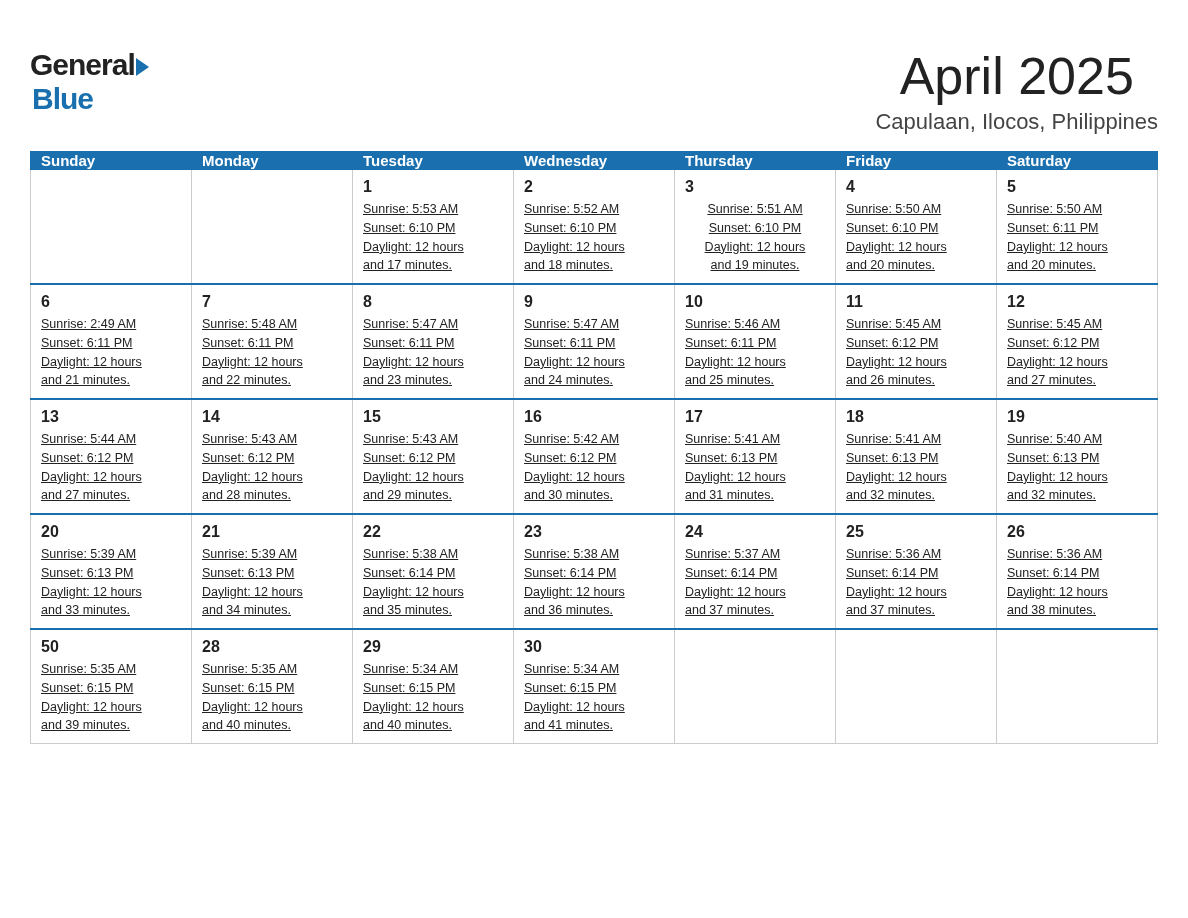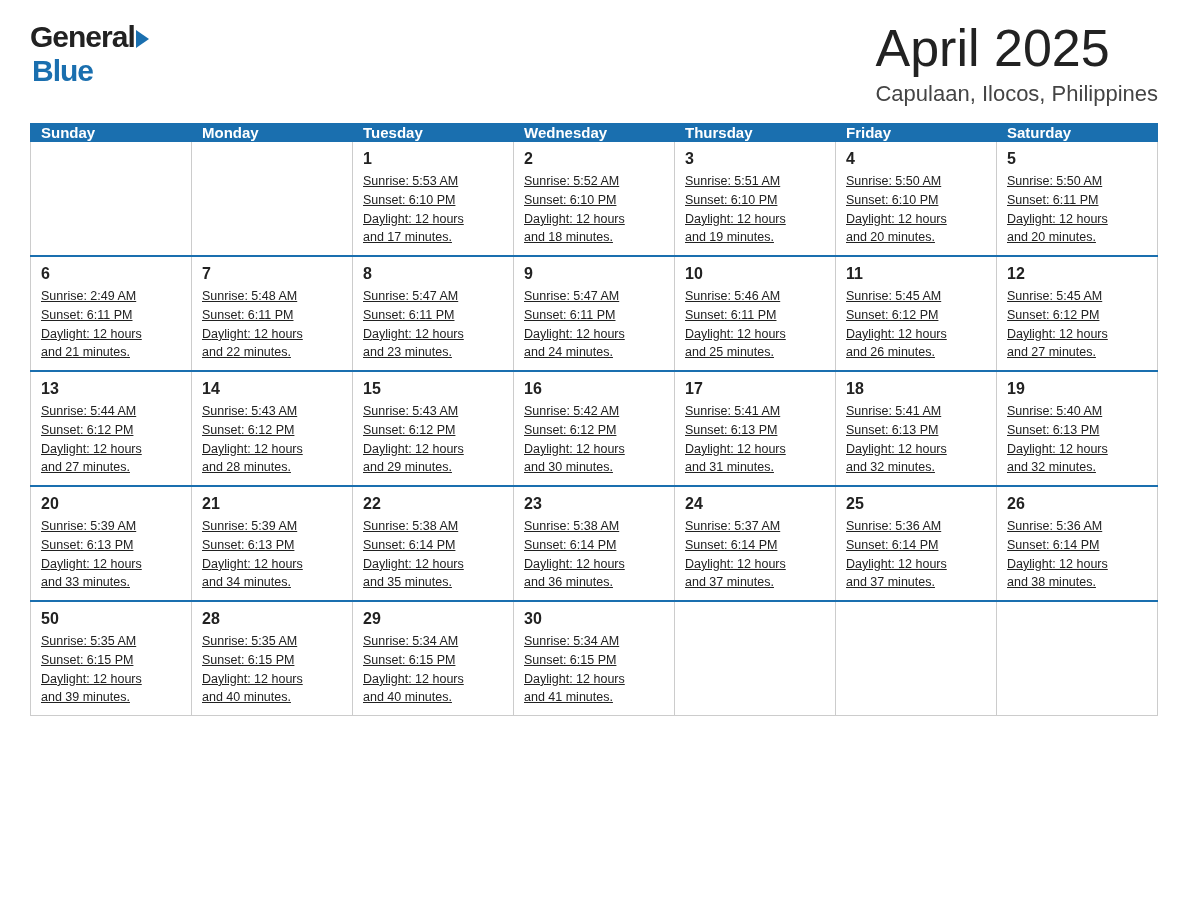--- a/index.html
+++ b/index.html
@@ -9,28 +9,29 @@
       color: #222;
       width: 1188px;
       min-height: 918px;
       padding: 20px 30px;
     }
     .header {
       display: flex;
       justify-content: space-between;
       align-items: flex-start;
       margin-bottom: 16px;
+      margin-top: 28px;
     }
     .logo {
       display: flex;
       flex-direction: column;
       align-items: flex-start;
     }
     .title-section {
-      text-align: left;
+      text-align: center;
     }
     .title-month {
       font-size: 52px;
       font-weight: normal;
       color: #222;
       line-height: 1.1;
     }
     .title-location {
       font-size: 22px;
       color: #444;
@@ -149,21 +150,21 @@
         </td>
         <td>
           <div class="day-number">2</div>
           <div class="day-info" style="white-space: pre-line;">Sunrise: 5:52 AM
 Sunset: 6:10 PM
 Daylight: 12 hours
 and 18 minutes.</div>
         </td>
         <td>
           <div class="day-number">3</div>
-          <div class="day-info" style="white-space: pre-line;">Sunrise: 5:51 AM
+          <div class="day-info" style="white-space: pre-line; text-align: center;">Sunrise: 5:51 AM
 Sunset: 6:10 PM
 Daylight: 12 hours
 and 19 minutes.</div>
         </td>
         <td>
           <div class="day-number">4</div>
           <div class="day-info" style="white-space: pre-line;">Sunrise: 5:50 AM
 Sunset: 6:10 PM
 Daylight: 12 hours
 and 20 minutes.</div>

